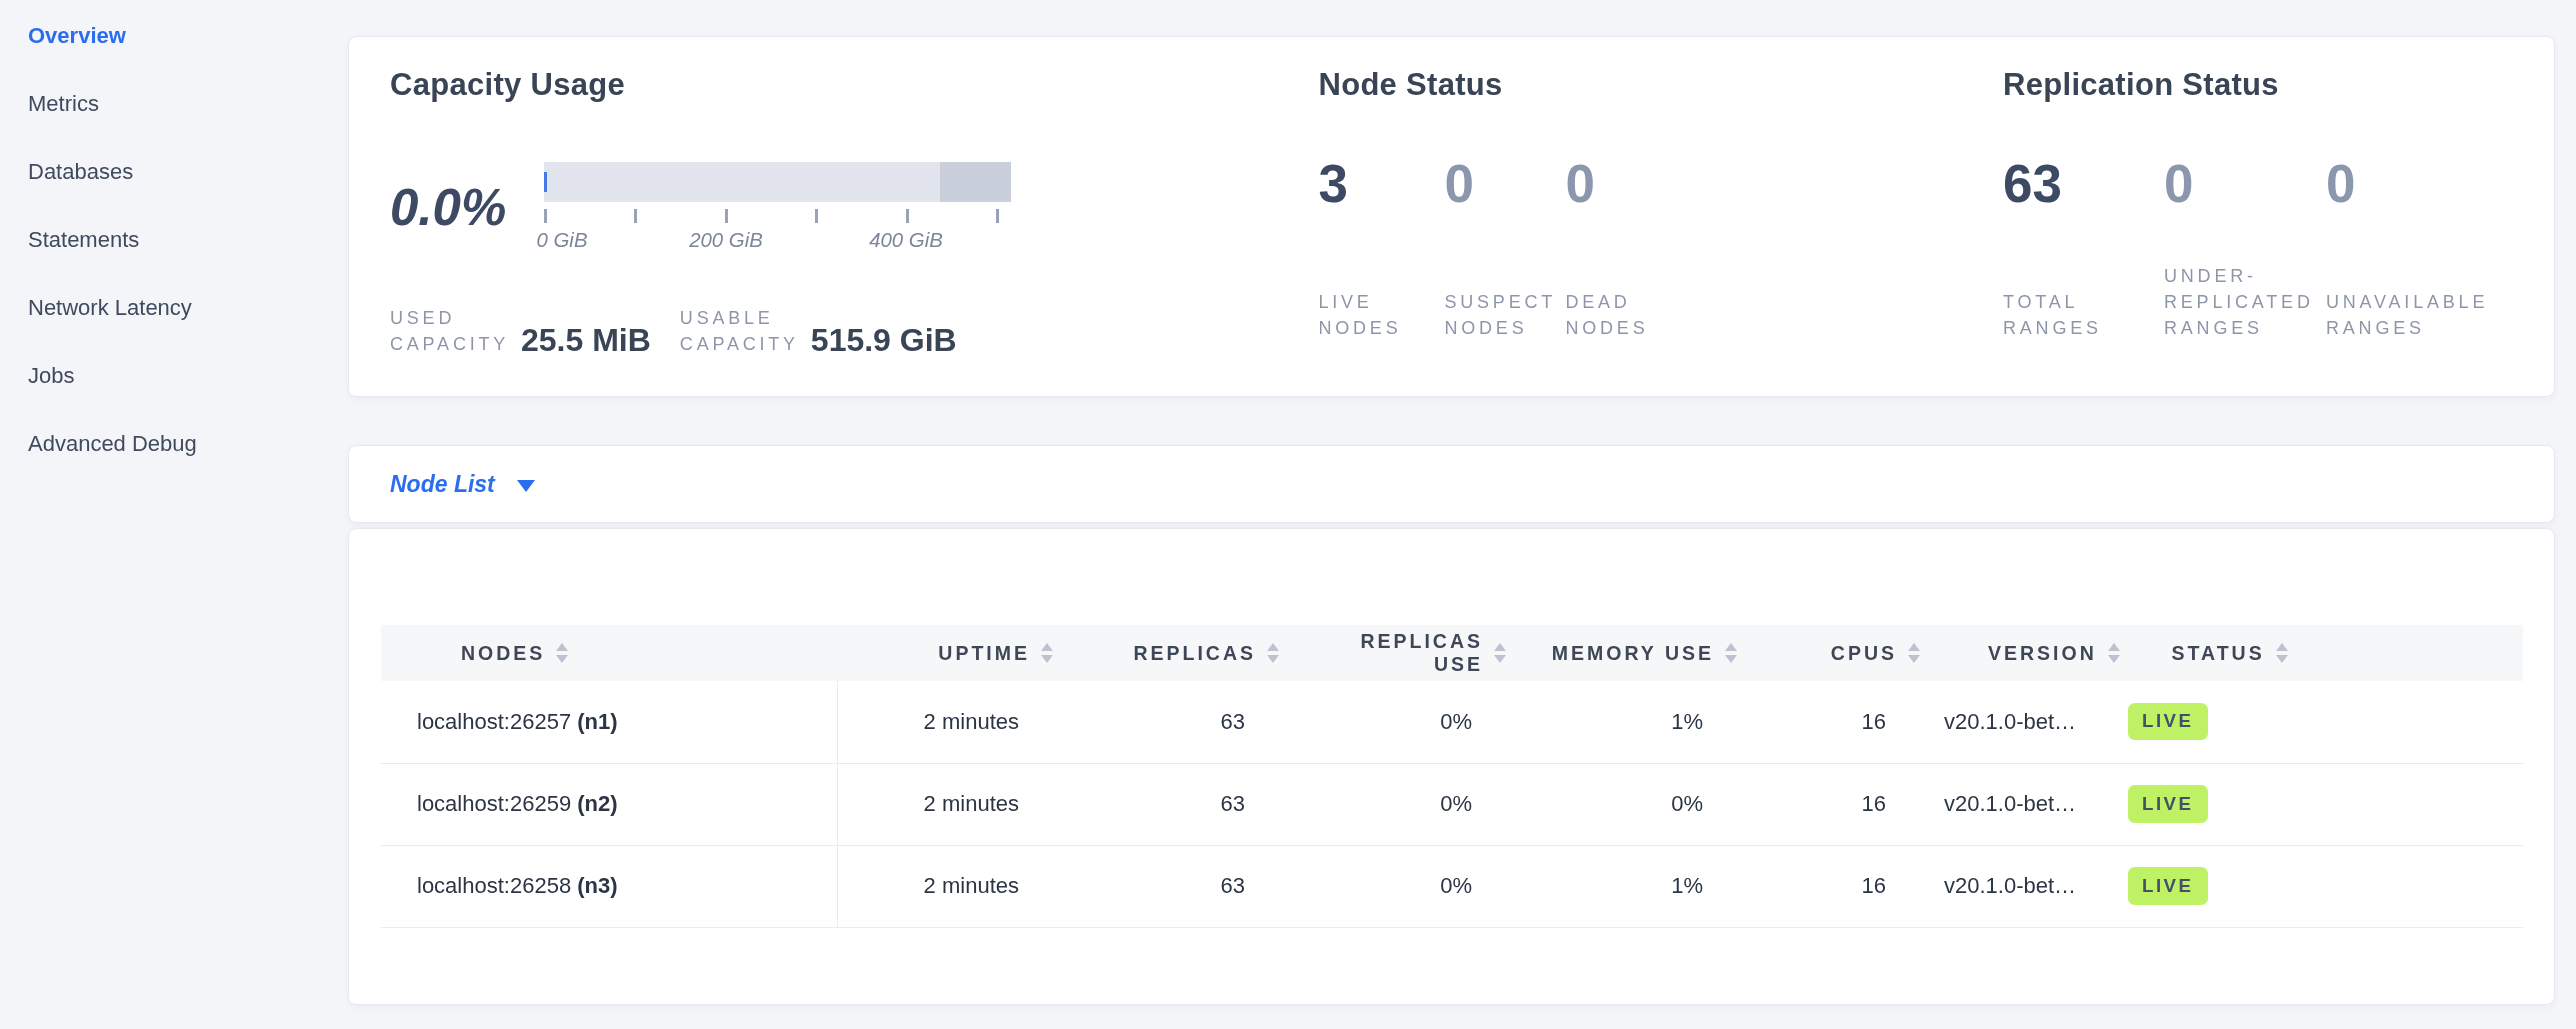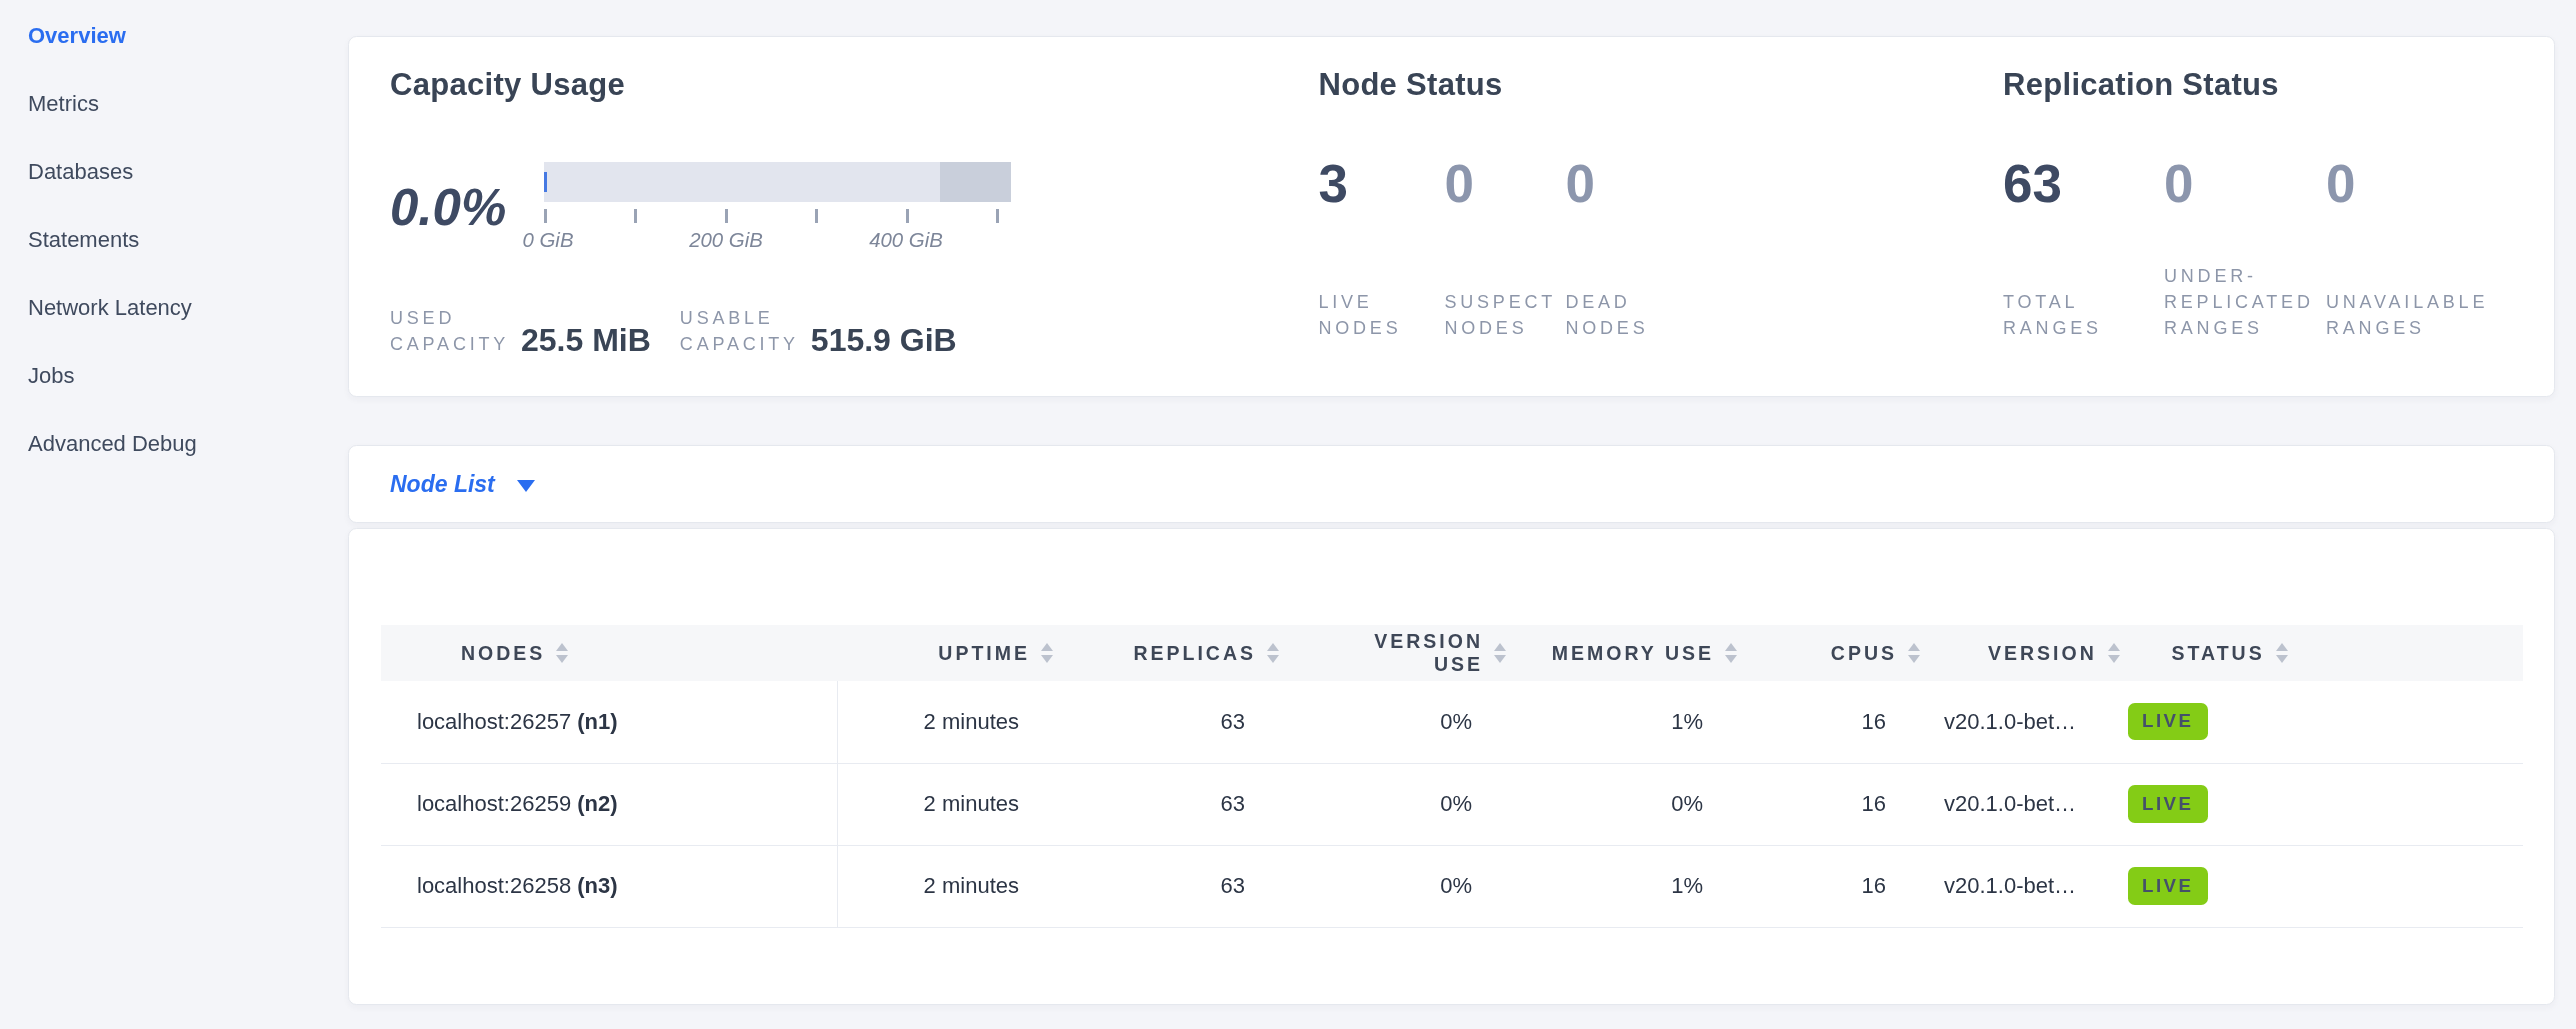--- a/index.html
+++ b/index.html
@@ -109,21 +109,21 @@
   .sort .dn { border-top:8.5px solid #bcc2ce; }
 
   tbody tr { height:82px; border-bottom:1.7px solid #e8ebf1; }
   td { font-size:22px; color:#2c3545; vertical-align:middle; }
   td.cell-nodes { border-right:1.7px solid #e8ebf1; padding-left:36px; }
   td.num { text-align:right; padding-right:34px; }
   td.cell-version { padding-left:24px; }
   td.cell-status { padding-left:13.6px; }
   .node-id { font-weight:700; }
   .badge {
-    display:inline-block; background:#84cc16; border-radius:6.8px;
+    display:inline-block; background:#bef264; border-radius:6.8px;
     padding:9.3px 14.4px; font-size:18.7px; font-weight:700; letter-spacing:2.5px; color:#44506a;
     line-height:1;
   }
 </style>
 </head>
 <body>
 
 <nav class="sidebar">
   <div class="side-item active">Overview</div>
   <div class="side-item">Metrics</div>
@@ -149,21 +149,21 @@
           </div>
           <div class="axis-ticks">
             <i style="left:0"></i>
               <i style="left:90px"></i>
               <i style="left:181px"></i>
             <i style="left:271px"></i>
               <i style="left:362px"></i>
               <i style="left:452px"></i>
           </div>
           <div class="axis-labels">
-            <span style="left:4px">0 GiB</span>
+            <span style="left:18px">0 GiB</span>
             <span style="left:182px">200 GiB</span>
             <span style="left:362px">400 GiB</span>
           </div>
         </div>
       </div>
       <div class="cap-stats">
         <div class="cap-stat">
           <div class="mini-label">USED CAPACITY</div>
           <div class="cap-value">25.5 MiB</div>
         </div>
@@ -256,21 +256,21 @@
             <span class="th-inner">
                 <span class="th-label">REPLICAS</span>
                 <span class="sort">
                   <i class="up"></i>
                   <i class="dn"></i>
                 </span>
               </span>
           </th>
           <th class="th-right">
             <span class="th-inner">
-                <span class="th-label th-wrap">VERSION USE</span>
+                <span class="th-label th-wrap">REPLICAS USE</span>
                 <span class="sort">
                   <i class="up"></i>
                   <i class="dn"></i>
                 </span>
               </span>
           </th>
           <th class="th-right">
             <span class="th-inner">
                 <span class="th-label">MEMORY USE</span>
                 <span class="sort">

